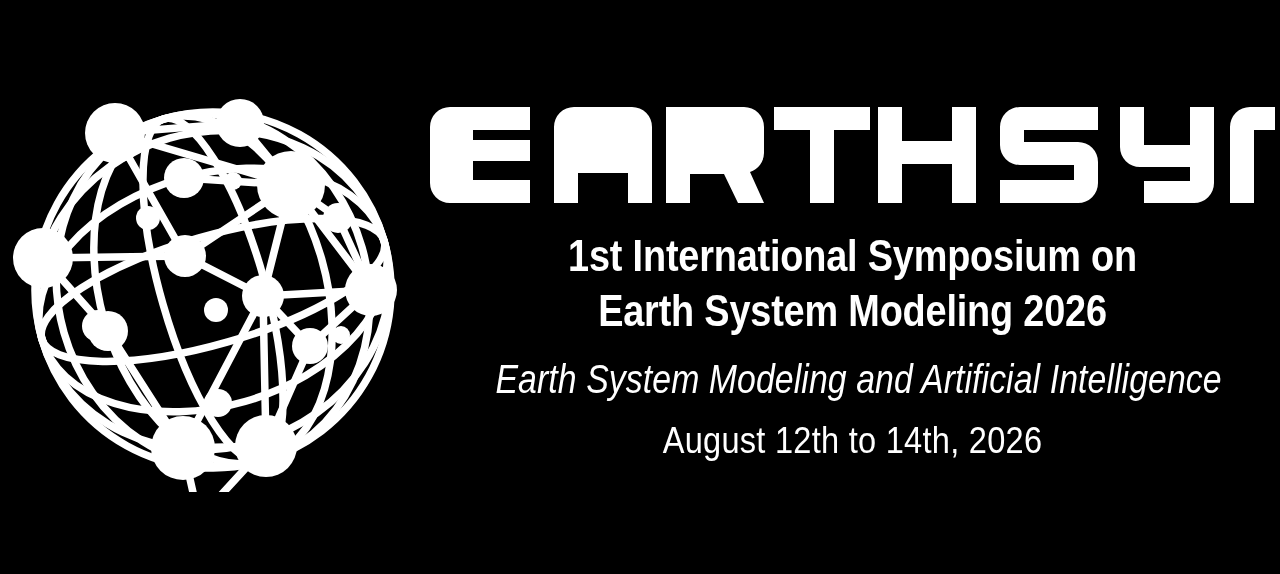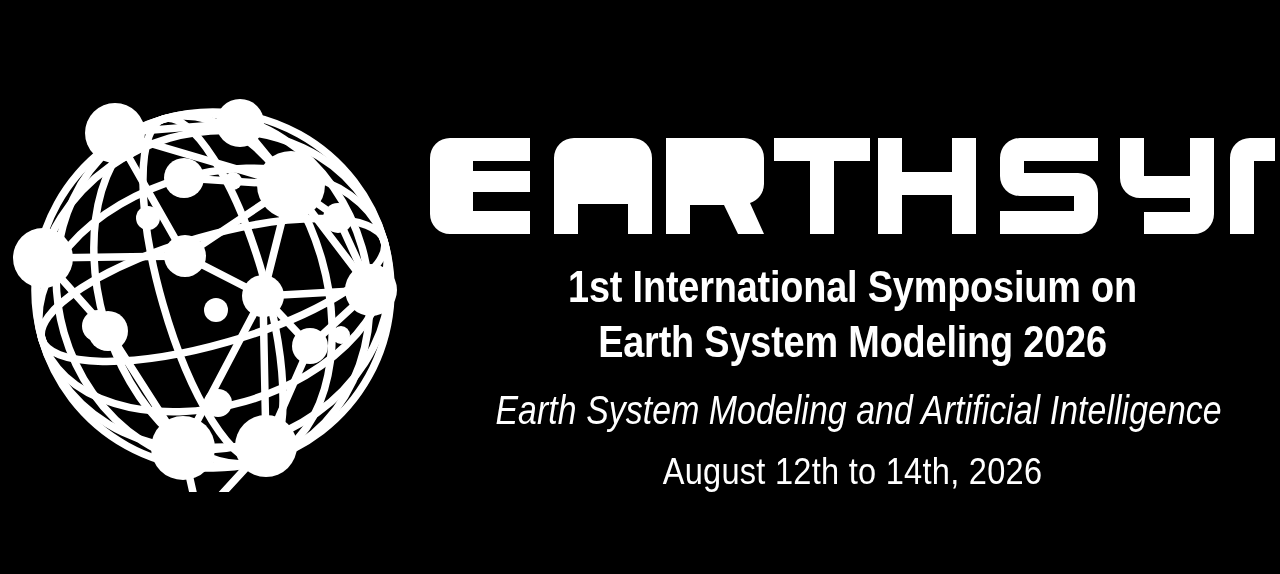--- a/index.html
+++ b/index.html
@@ -34,21 +34,21 @@
   #logo-mark svg {
     display: block;
     width: 414px;
     height: 414px;
   }
 
   
   #text-block {
     position: absolute;
     left: 430px;
-    top: 120px;
+    top: 89px;
     width: 845px;
     height: 390px;
   }
 
   .title-row {
     position: absolute;
     left: 0;
     top: 16px;
     width: 845px;
     height: 100px;

